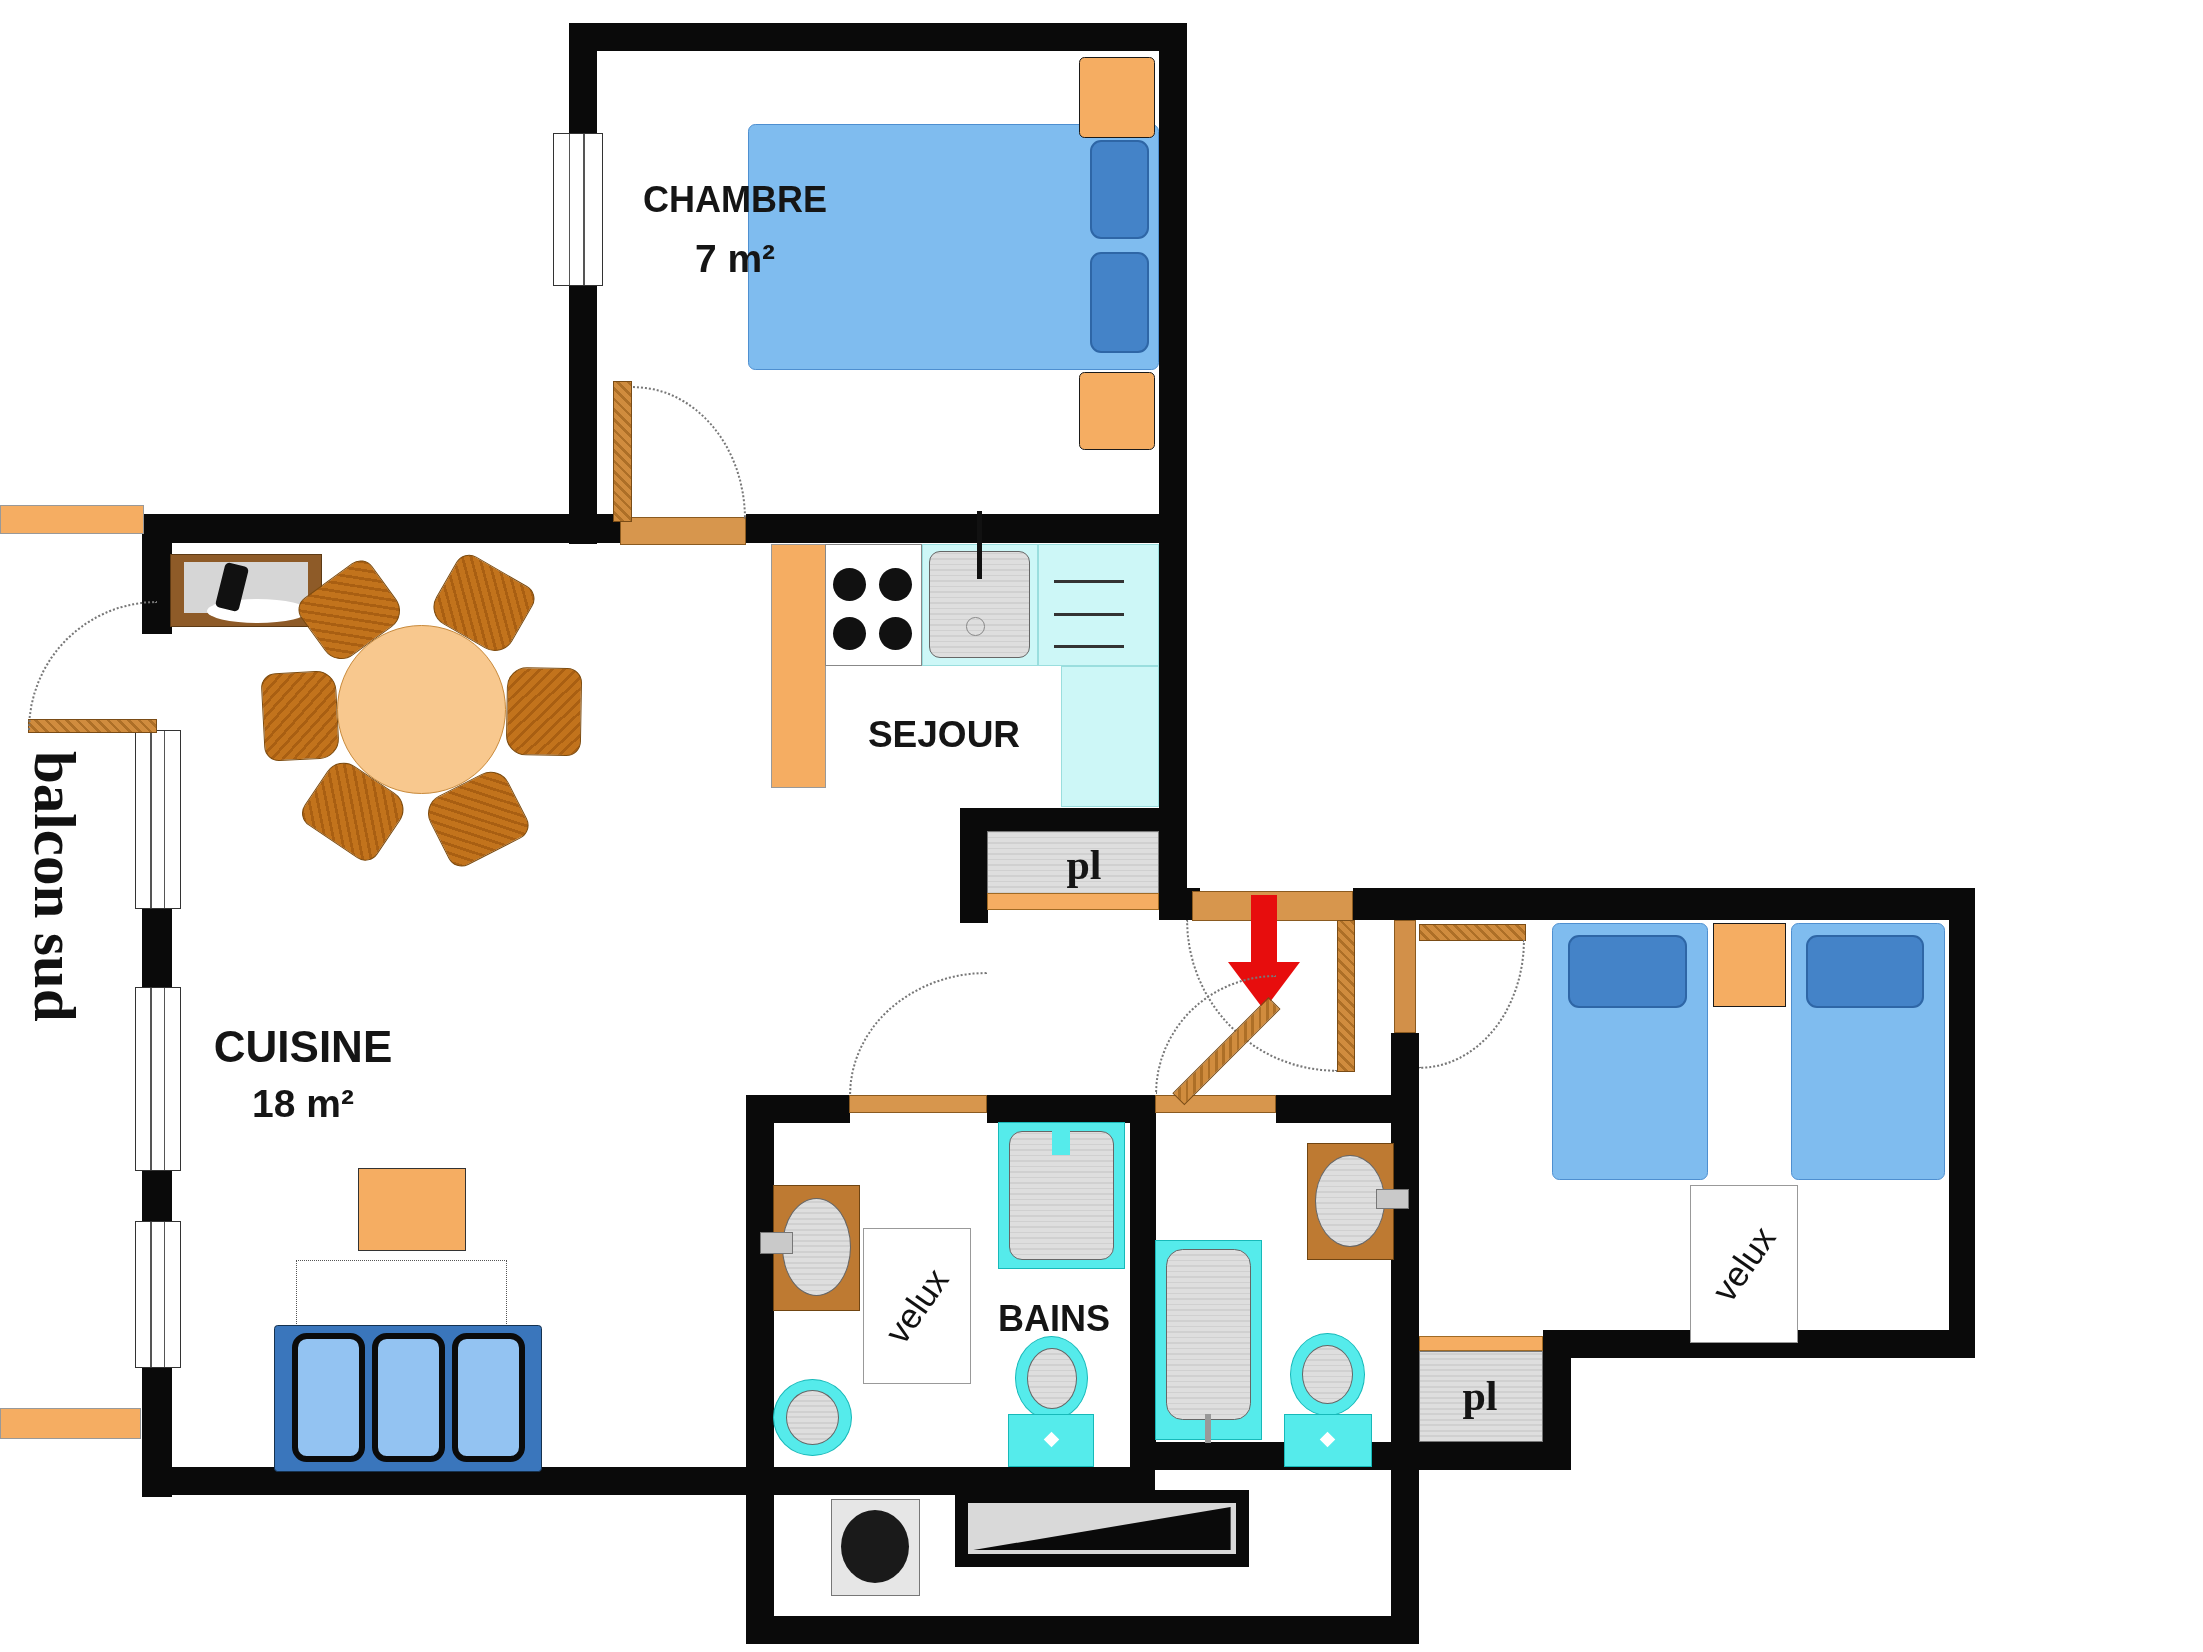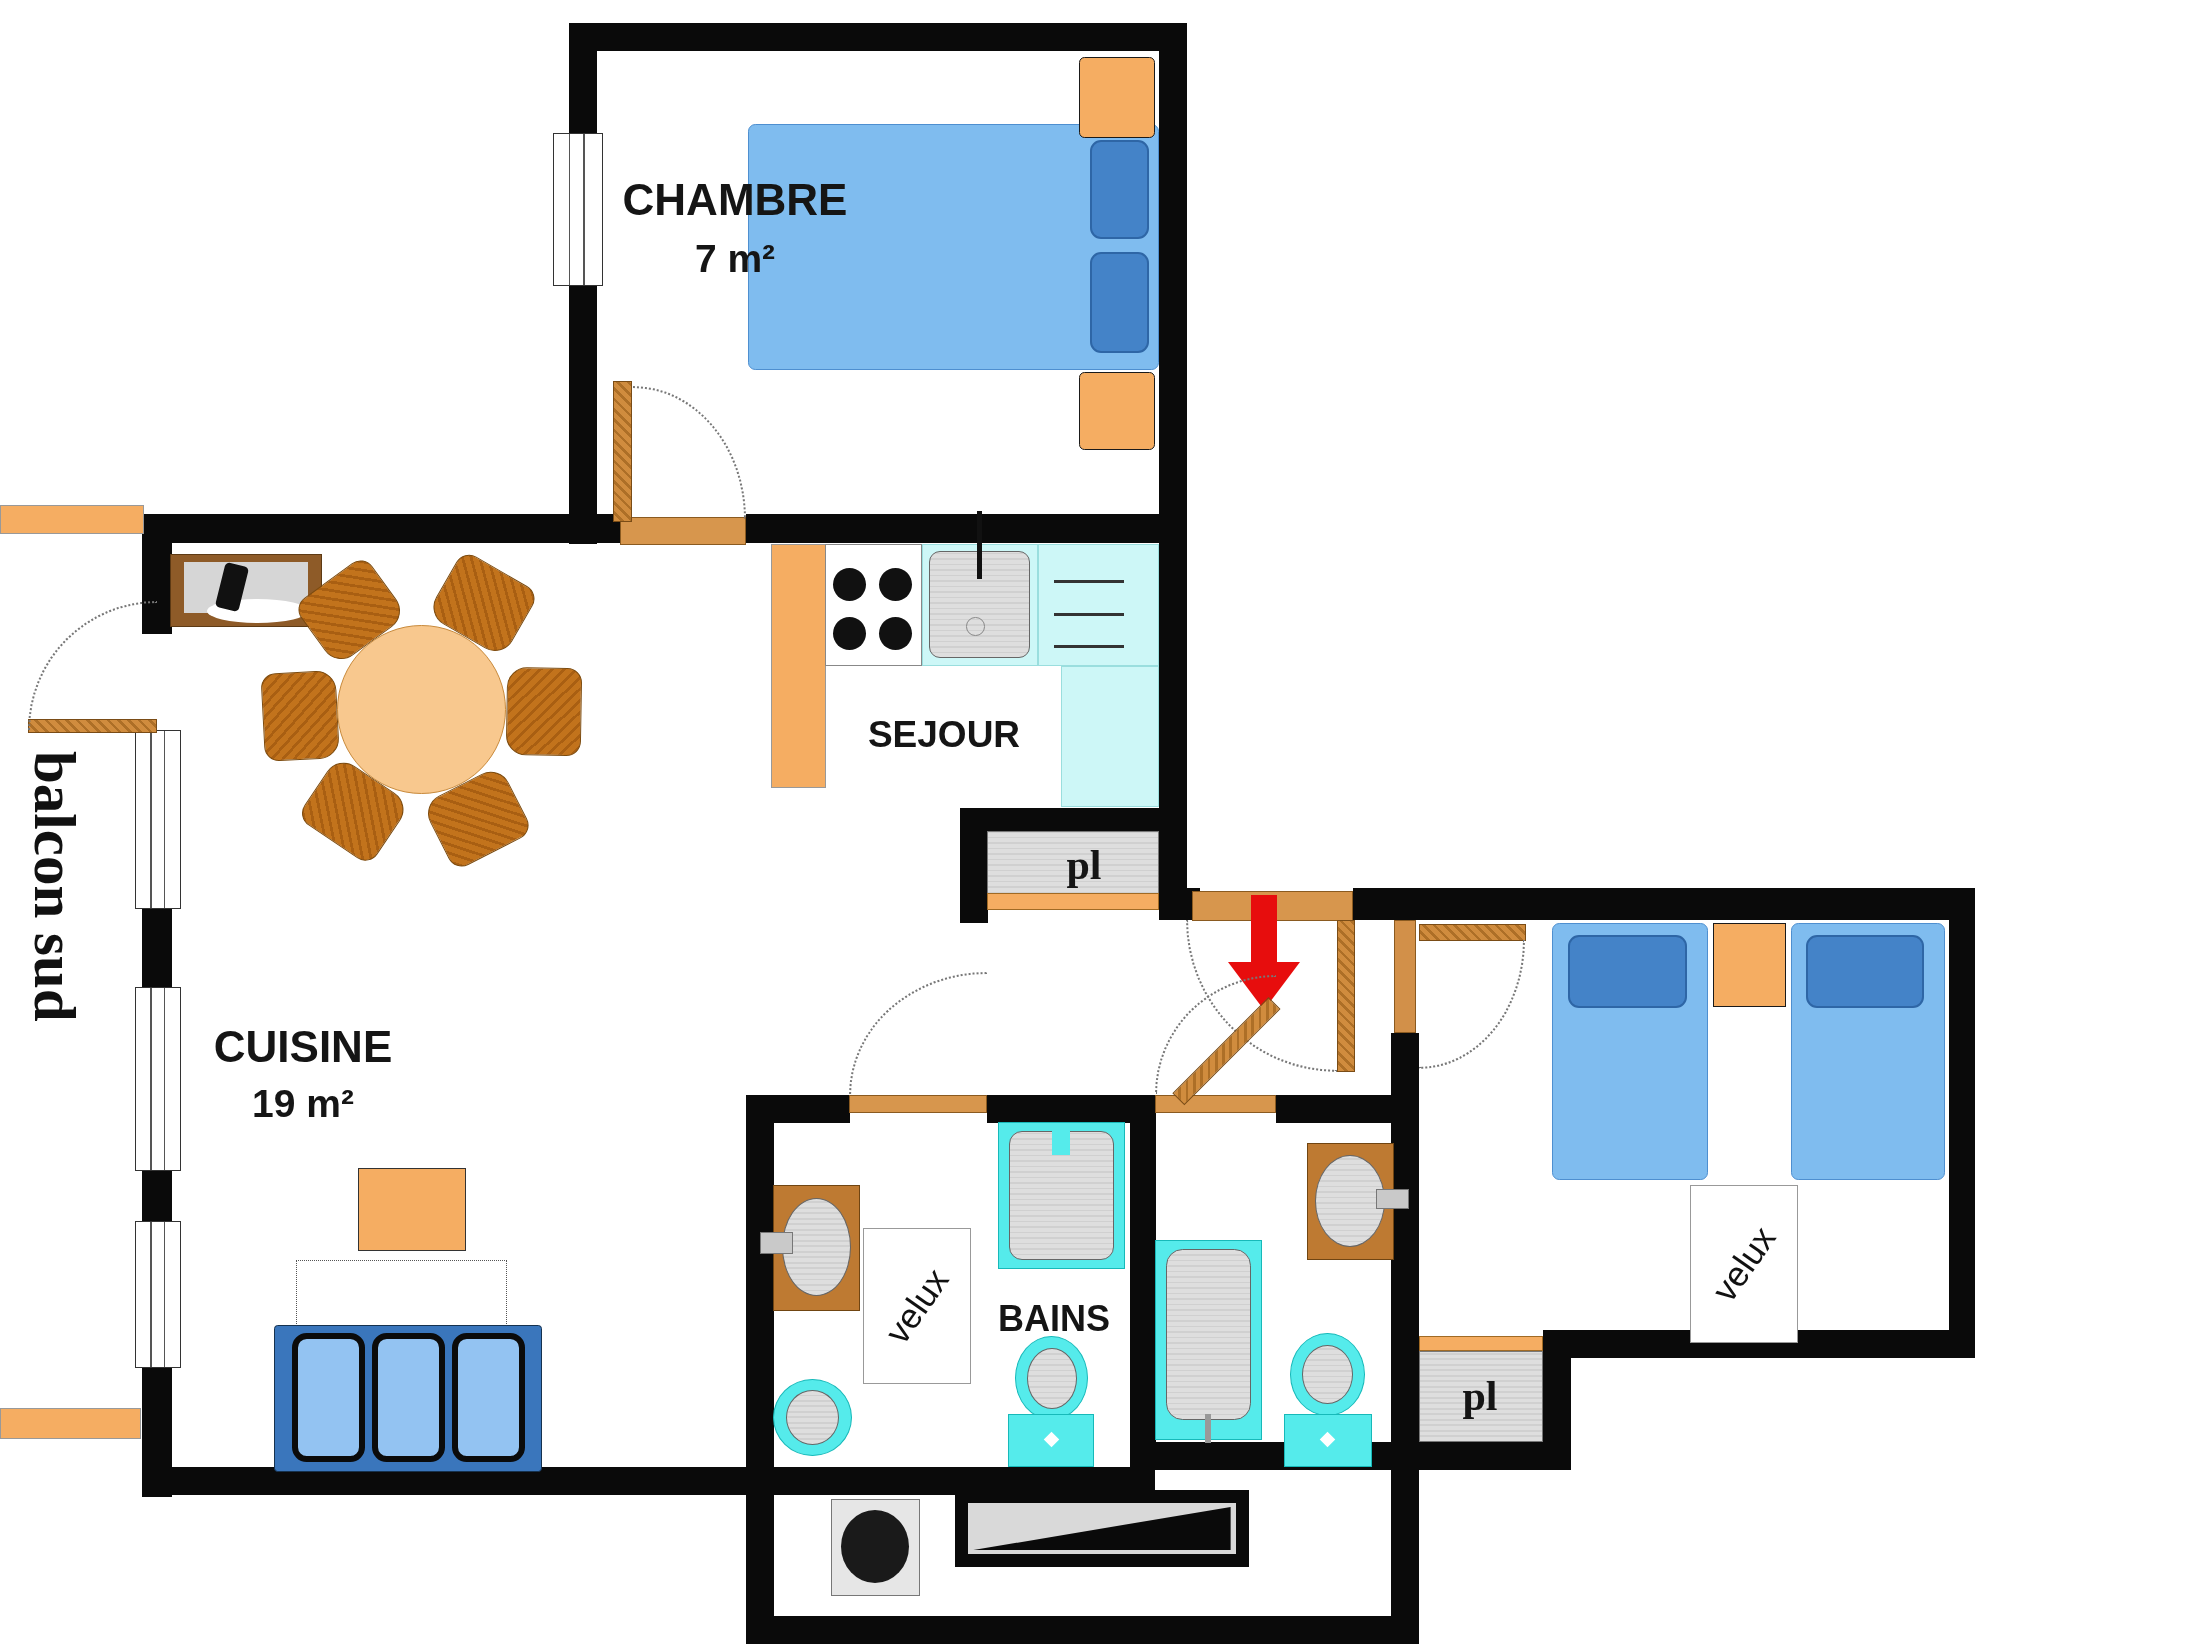--- a/index.html
+++ b/index.html
@@ -104,21 +104,21 @@
 
   <div class="abs" style="left:1394px;top:920px;width:22px;height:113px;background:#d29049;border:0.9px solid #8a5a20;box-sizing:border-box"></div>
   <div class="hatch abs" style="left:1419px;top:924px;width:107px;height:16.5px"></div>
   <div class="arc br" style="left:1419px;top:940px;width:106px;height:129px"></div>
 
   <div class="bed abs" style="left:748px;top:124px;width:411px;height:246px"></div>
   <div class="pillow abs" style="left:1090px;top:140px;width:59px;height:99px"></div>
   <div class="pillow abs" style="left:1090px;top:252px;width:59px;height:101px"></div>
   <div class="orange abs" style="left:1079px;top:57px;width:76px;height:81px;border-radius:5.5px"></div>
   <div class="orange abs" style="left:1079px;top:372px;width:76px;height:78px;border-radius:5.5px"></div>
-  <div class="lbl" style="left:735px;top:200px;font-size:44px">CHAMBRE</div>
+  <div class="lbl" style="left:735px;top:200px;font-size:36px">CHAMBRE</div>
   <div class="lbl" style="left:735px;top:259px;font-size:39px">7 m²</div>
 
   <div class="orange-soft abs" style="left:771px;top:544px;width:55px;height:244px"></div>
   <div class="abs" style="left:825px;top:544px;width:97px;height:122px;background:#fff;border:0.9px solid #888;box-sizing:border-box"></div>
   <div class="abs" style="left:833px;top:568px;width:33px;height:33px;border-radius:50%;background:#111"></div>
   <div class="abs" style="left:879px;top:568px;width:33px;height:33px;border-radius:50%;background:#111"></div>
   <div class="abs" style="left:833px;top:617px;width:33px;height:33px;border-radius:50%;background:#111"></div>
   <div class="abs" style="left:879px;top:617px;width:33px;height:33px;border-radius:50%;background:#111"></div>
   <div class="palecyan abs" style="left:922px;top:544px;width:116px;height:122px"></div>
   <div class="grayfix abs" style="left:929px;top:551px;width:101px;height:107px;border-radius:11px"></div>
@@ -144,21 +144,21 @@
     <div class="chair" style="transform:rotate(-36deg) translate(0,-122px)"></div>
     <div class="chair" style="transform:rotate(30deg) translate(0,-122px)"></div>
     <div class="chair" style="transform:rotate(-93deg) translate(0,-122px)"></div>
     <div class="chair" style="transform:rotate(91deg) translate(0,-122px)"></div>
     <div class="chair" style="transform:rotate(-146deg) translate(0,-122px)"></div>
     <div class="chair" style="transform:rotate(153deg) translate(0,-122px)"></div>
     <div class="abs" style="left:-84px;top:-84px;width:169px;height:169px;border-radius:50%;background:#f8c88e;border:1.8px solid #c88a3c;box-sizing:border-box"></div>
   </div>
 
   <div class="lbl" style="left:303px;top:1047px;font-size:44px">CUISINE</div>
-  <div class="lbl" style="left:303px;top:1104px;font-size:39px">19 m²</div>
+  <div class="lbl" style="left:303px;top:1104px;font-size:39px">18 m²</div>
 
   <div class="orange abs" style="left:358px;top:1168px;width:108px;height:83px;border:1.8px solid #333"></div>
   <div class="abs" style="left:296px;top:1260px;width:211px;height:74px;border:1.8px dotted #555;box-sizing:border-box"></div>
   <div class="abs" style="left:274px;top:1325px;width:268px;height:147px;background:#3a76bc;border:1.8px solid #16324f;border-radius:3.7px;box-sizing:border-box"></div>
   <div class="abs" style="left:292px;top:1333px;width:73px;height:129px;background:#93c3f2;border:6.4px solid #0b0b0b;border-radius:14.7px;box-sizing:border-box"></div>
   <div class="abs" style="left:372px;top:1333px;width:73px;height:129px;background:#93c3f2;border:6.4px solid #0b0b0b;border-radius:14.7px;box-sizing:border-box"></div>
   <div class="abs" style="left:452px;top:1333px;width:73px;height:129px;background:#93c3f2;border:6.4px solid #0b0b0b;border-radius:14.7px;box-sizing:border-box"></div>
 
   <div class="cyan abs" style="left:998px;top:1122px;width:127px;height:147px"></div>
   <div class="grayfix abs" style="left:1009px;top:1131px;width:105px;height:129px;border-radius:13px"></div>

